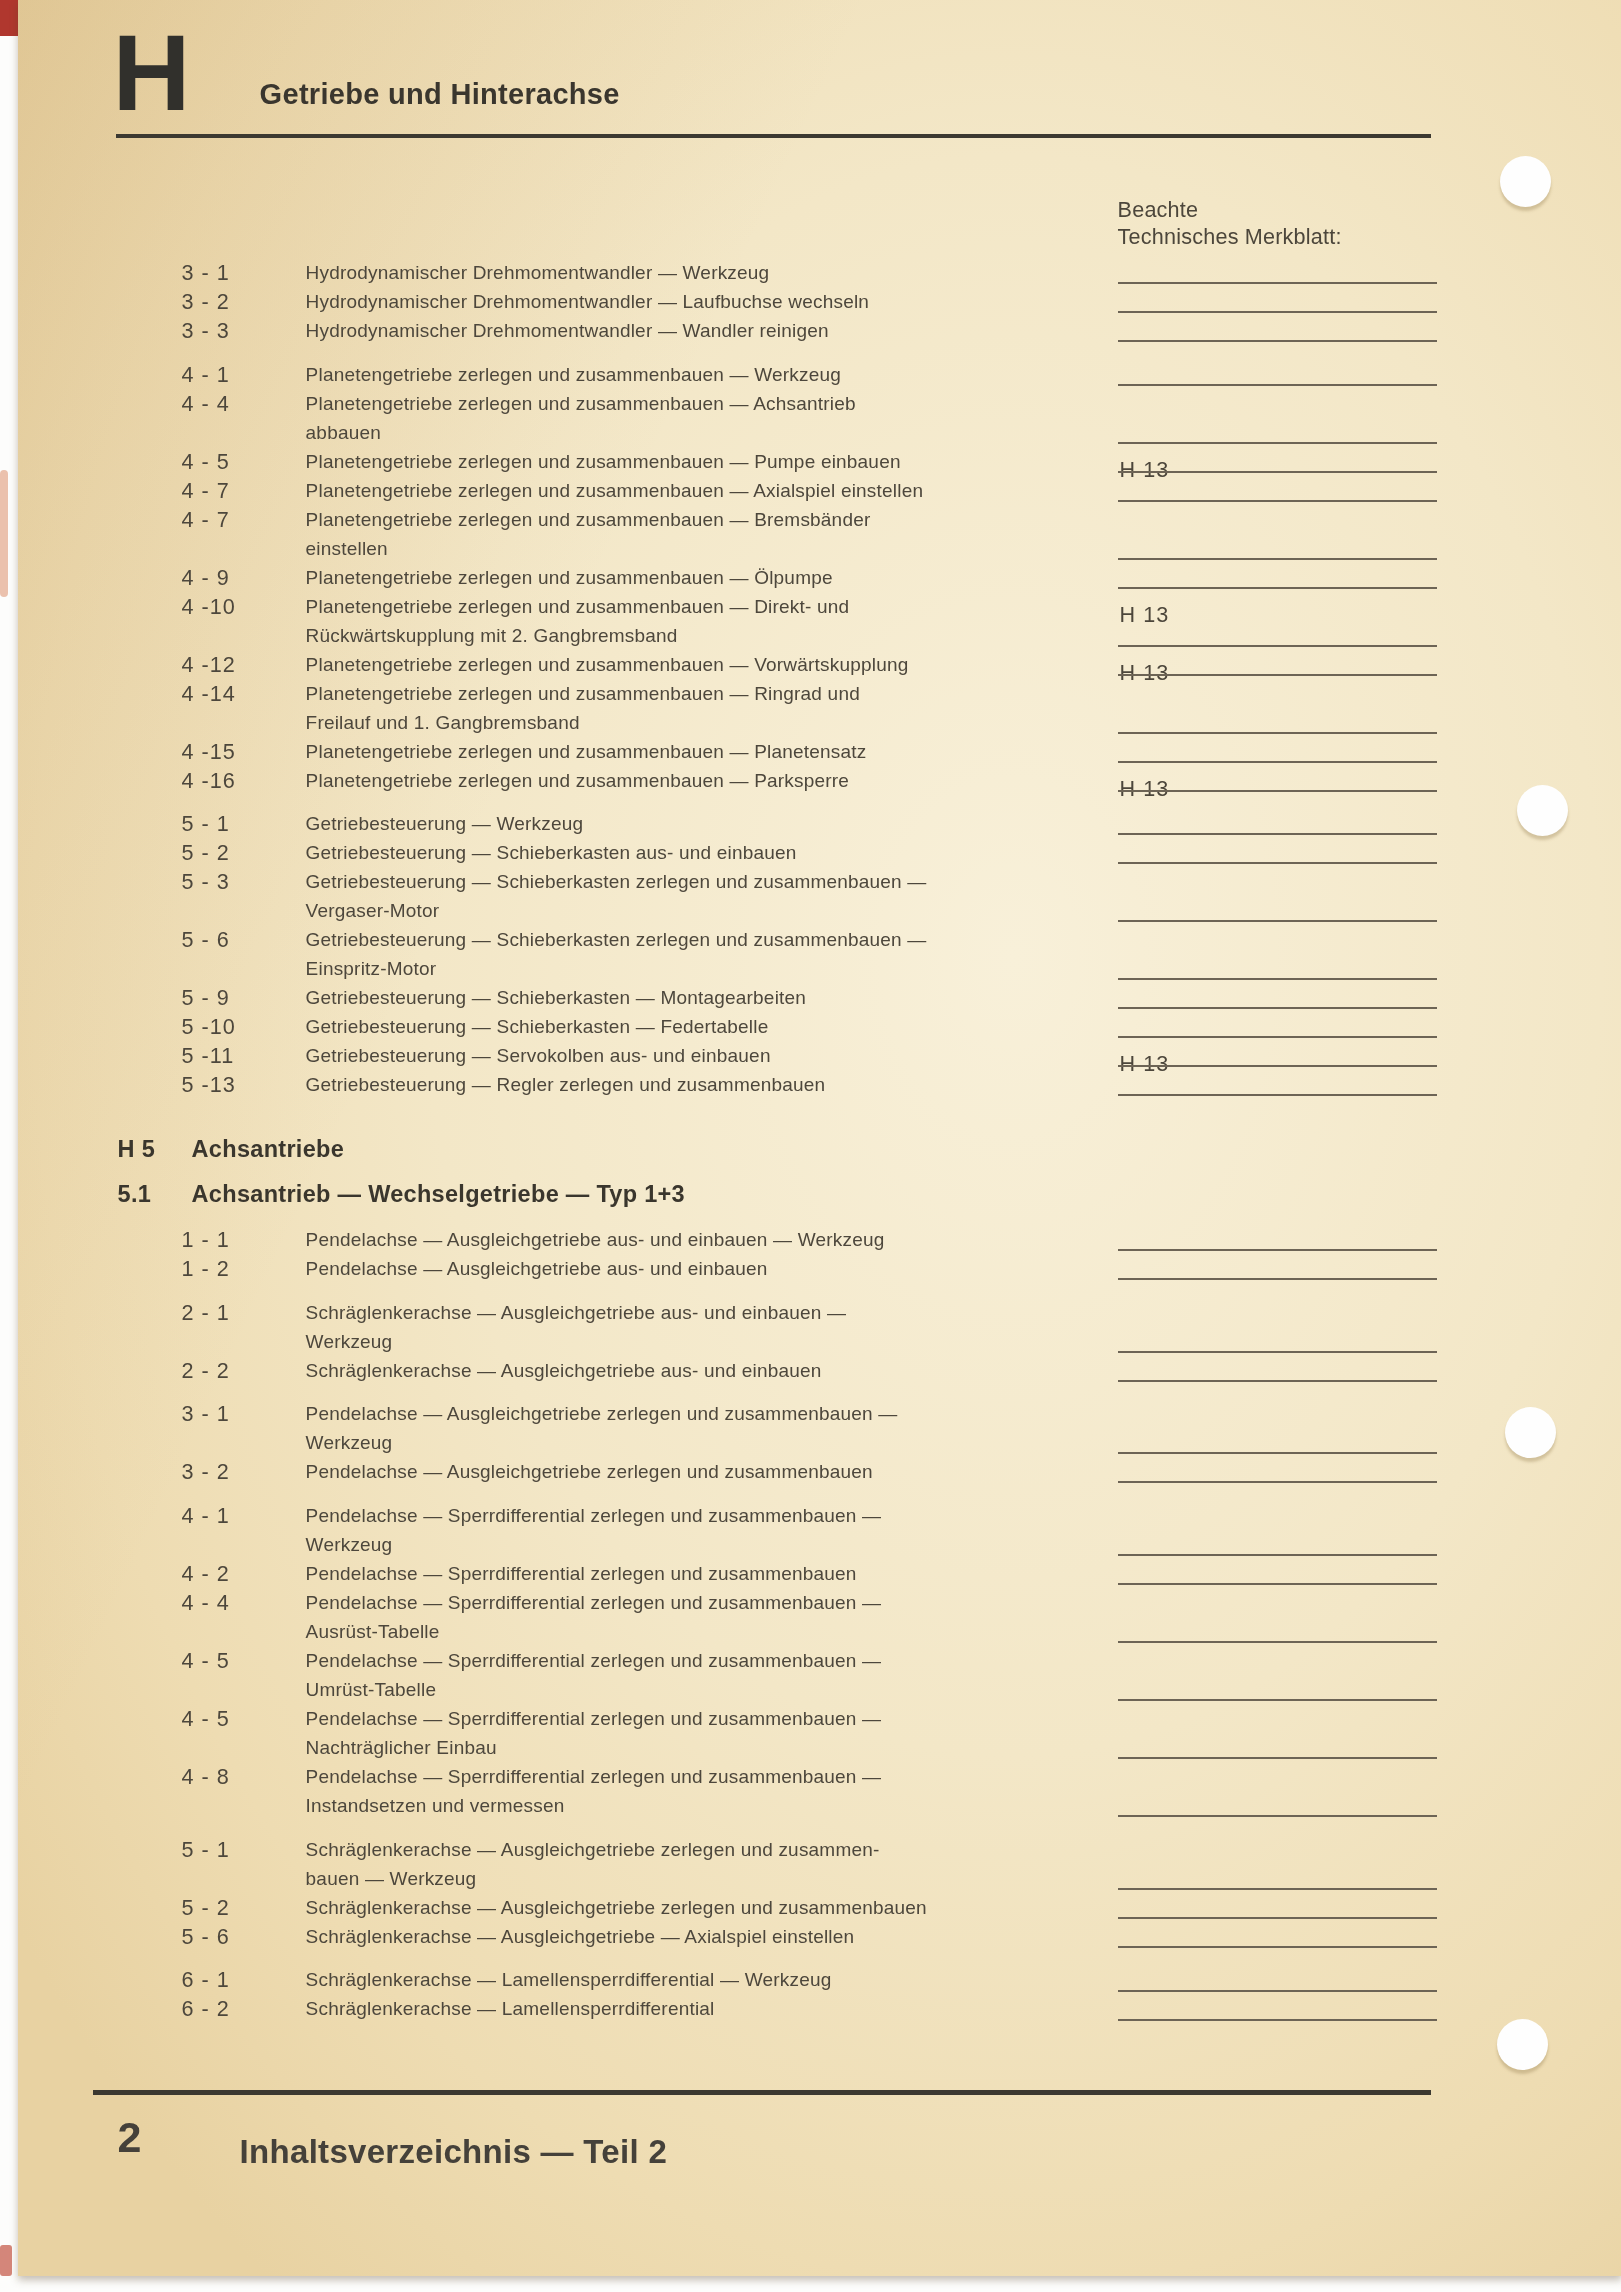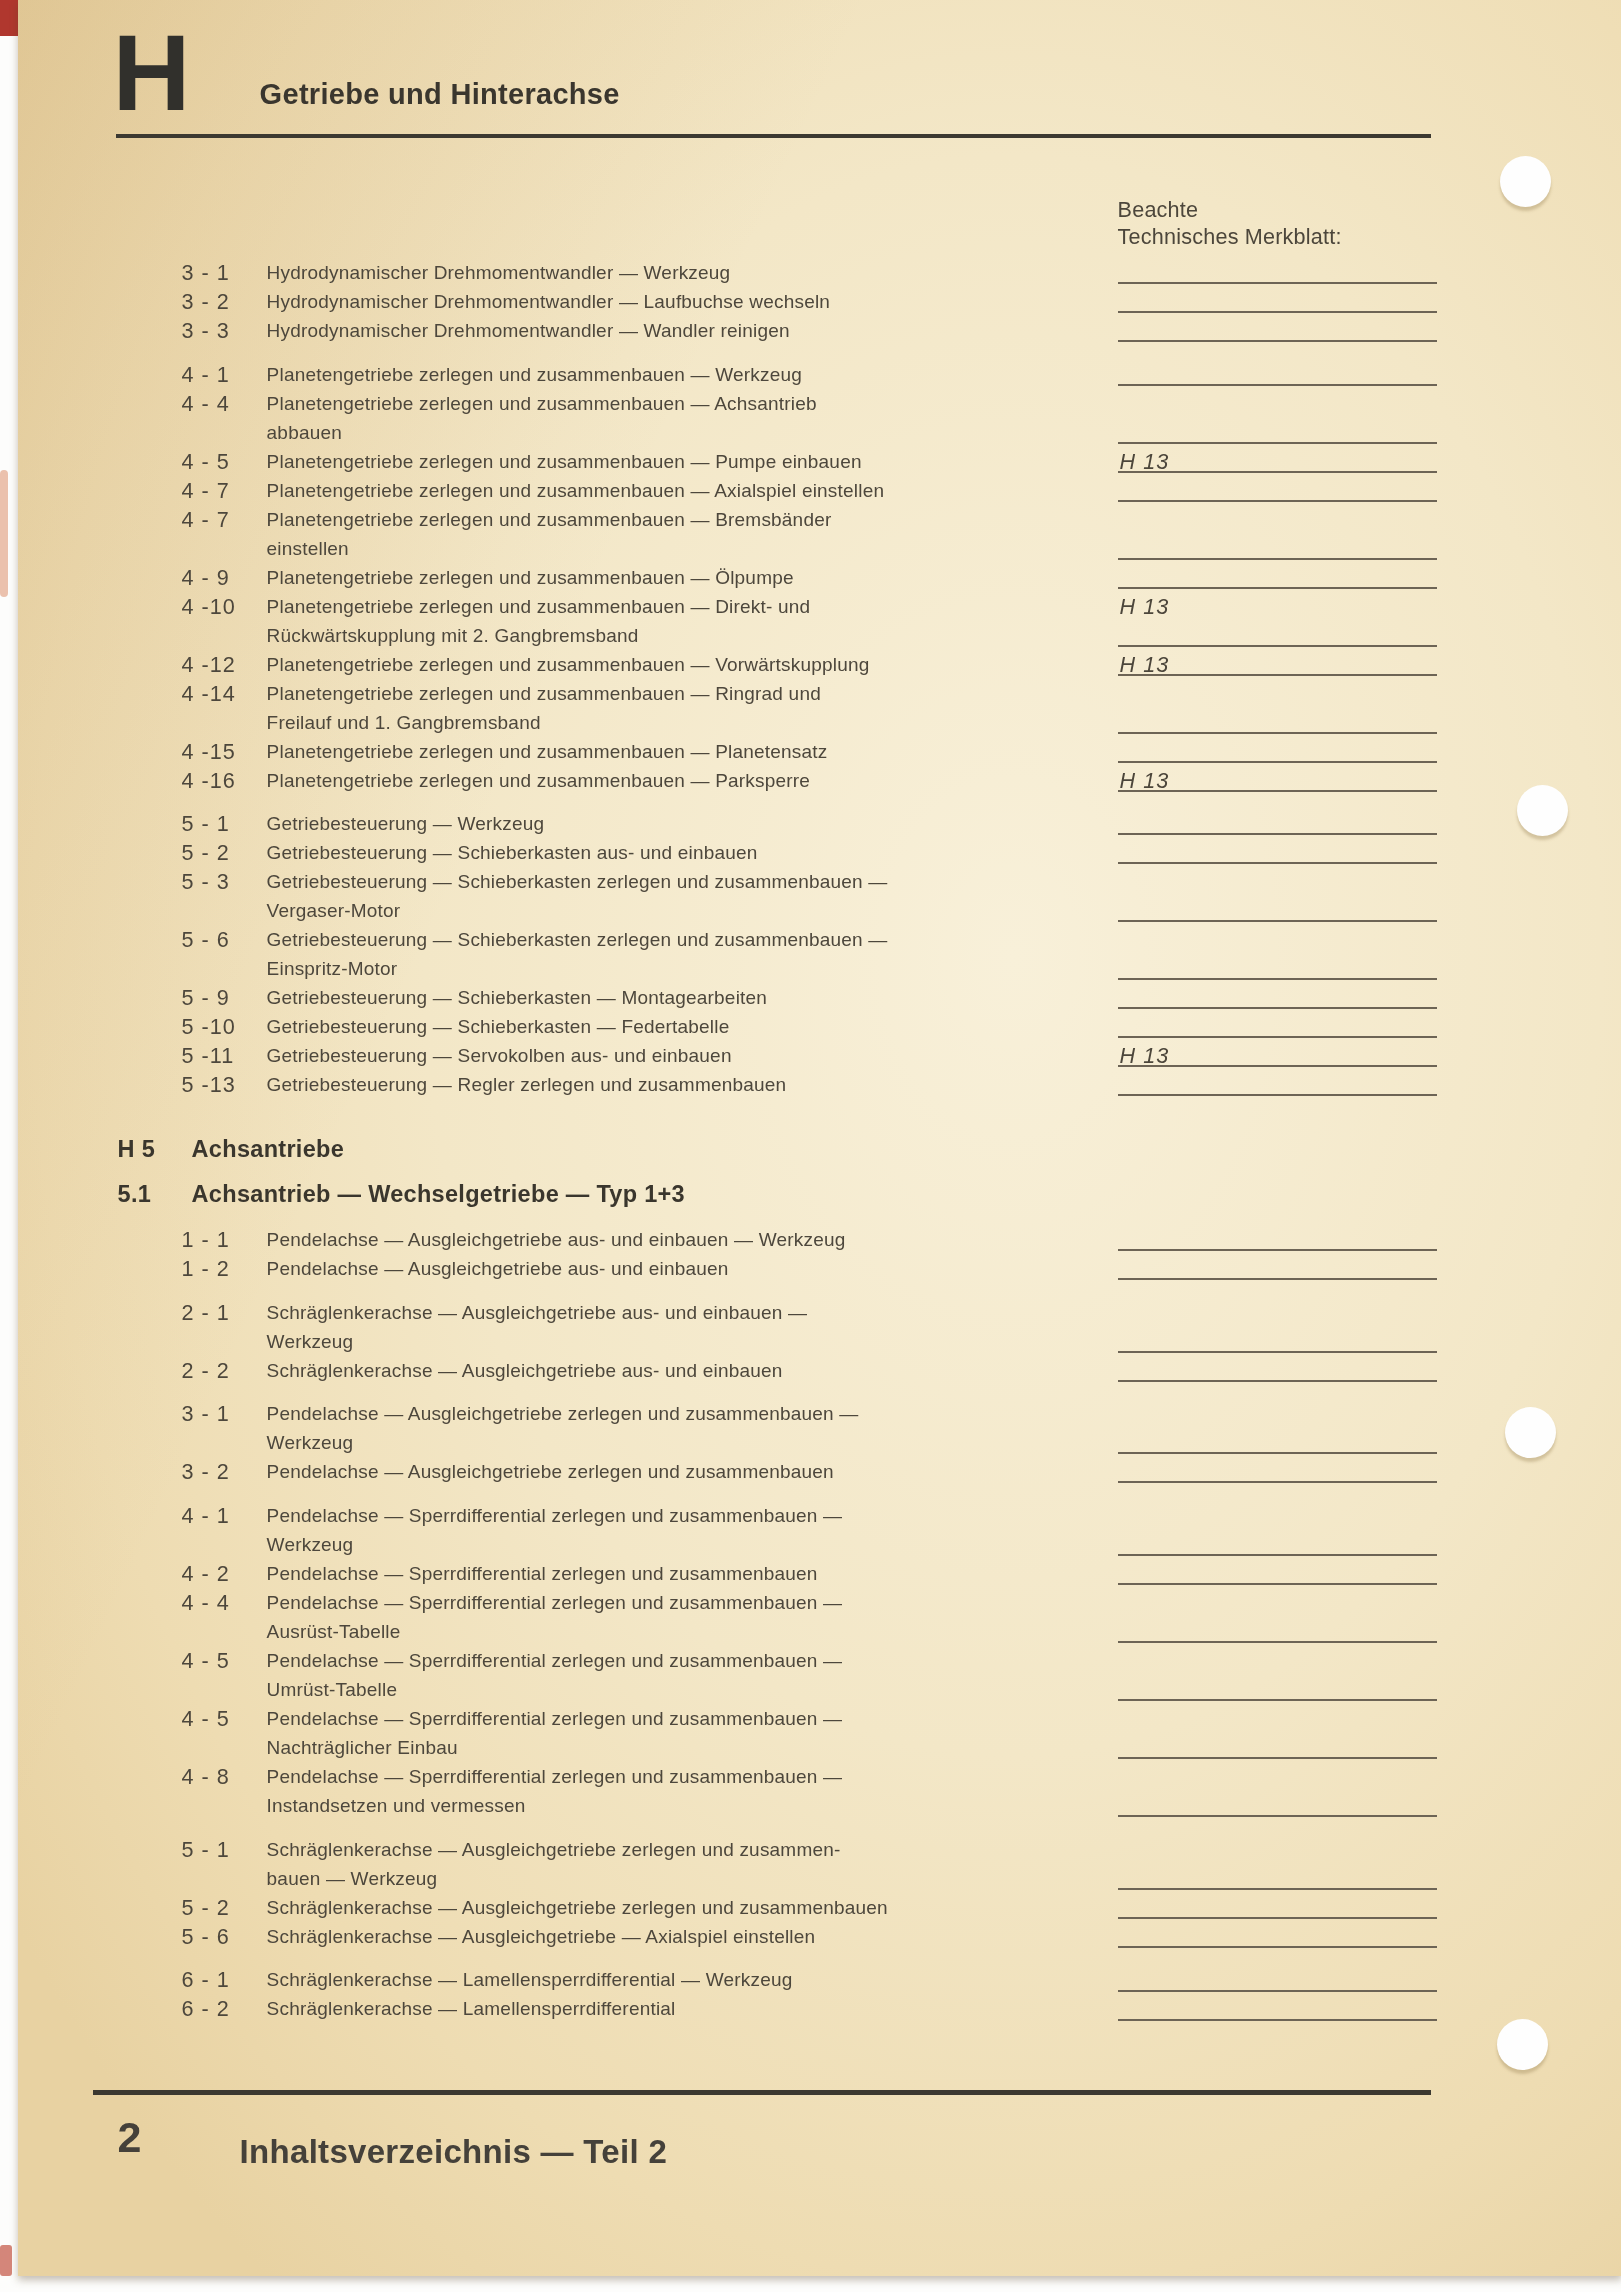--- a/index.html
+++ b/index.html
@@ -46,26 +46,27 @@
 
   .toc{position:absolute;left:0;right:0;}
   .toc-upper{top:258px;}
   .toc-lower{top:1225px;}
   .toc-group{margin-top:14.7px;}
   .toc-group:first-child{margin-top:0;}
   .toc-row{
     display:grid;grid-template-columns:85px 1fr 319px;
     padding-left:164px;padding-right:185px;
     align-items:start;
+    gap:39px;
   }
   .entry-num{font-size:21.6px;line-height:29px;color:#4d473c;letter-spacing:1px;white-space:pre;}
   .entry-text{font-size:19px;line-height:29px;color:#4d473c;white-space:pre-line;letter-spacing:0.2px;}
   .note-cell{position:relative;align-self:stretch;min-height:29px;}
   .note-line{position:absolute;left:0;right:0;bottom:2.9px;border-bottom:2px solid #6d6455;}
-  .note-label{position:absolute;left:2px;top:2px;font-size:21.6px;line-height:25.5px;color:#4c463b;letter-spacing:1px;font-style:italic;}
+  .note-label{position:absolute;left:2px;top:10px;font-size:21.6px;line-height:25.5px;color:#4c463b;letter-spacing:1px;}
 
   .sec-heading{position:absolute;left:0;right:8px;display:grid;grid-template-columns:74px 1fr;padding-left:100px;}
   .sec-heading-main{top:1135px;}
   .sec-heading-sub{top:1180px;}
   .sec-num,.sec-title{font-size:23.5px;font-weight:bold;color:#3a362d;line-height:29px;letter-spacing:0.3px;}
 
   .footer-rule{position:absolute;left:75px;top:2090px;width:1338px;height:4.9px;background:#3c3931;}
   .footer-page-num{position:absolute;left:100px;top:2113px;font-size:43px;font-weight:bold;color:#45413a;}
   .footer-title{position:absolute;left:222px;top:2133px;font-size:33px;font-weight:bold;color:#45413a;letter-spacing:0.3px;}
 </style>

